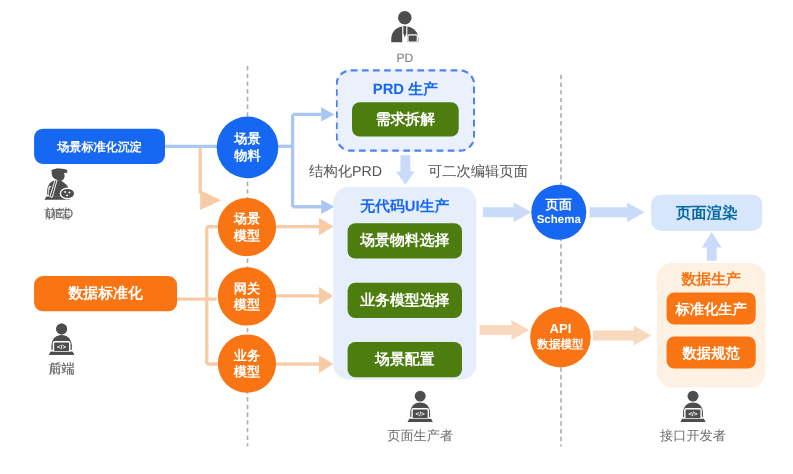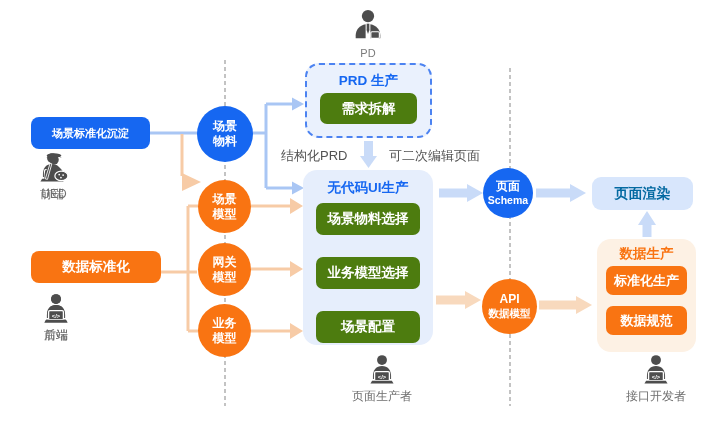--- a/index.html
+++ b/index.html
@@ -235,21 +235,21 @@
   <div class="persona" style="left:352px; top:354px;">
     <svg width="28" height="32" viewBox="0 0 34 38">
       <circle cx="17" cy="7" r="6" fill="#4d4d4d"></circle>
       <path d="M17,14 C10,14 6,19 6,26 L6,30 H28 L28,26 C28,19 24,14 17,14 Z" fill="#4d4d4d"></path>
       <rect x="8" y="21" width="18" height="11" rx="1.5" fill="#4d4d4d" stroke="#ffffff" stroke-width="1.6"></rect>
       <text x="17" y="29.5" font-size="7" font-weight="bold" fill="#ffffff" text-anchor="middle">&lt;/&gt;</text>
       <path d="M5,32 H29 L31,35.5 H3 Z" fill="#4d4d4d"></path>
     </svg>
     <span class="lbl">页面生产者</span>
   </div>
-  <div class="persona" style="left:626px; top:354px;">
+  <div class="persona" style="left:600px; top:354px;">
     <svg width="28" height="32" viewBox="0 0 34 38">
       <circle cx="17" cy="7" r="6" fill="#4d4d4d"></circle>
       <path d="M17,14 C10,14 6,19 6,26 L6,30 H28 L28,26 C28,19 24,14 17,14 Z" fill="#4d4d4d"></path>
       <rect x="8" y="21" width="18" height="11" rx="1.5" fill="#4d4d4d" stroke="#ffffff" stroke-width="1.6"></rect>
       <text x="17" y="29.5" font-size="7" font-weight="bold" fill="#ffffff" text-anchor="middle">&lt;/&gt;</text>
       <path d="M5,32 H29 L31,35.5 H3 Z" fill="#4d4d4d"></path>
     </svg>
     <span class="lbl">接口开发者</span>
   </div>
 

